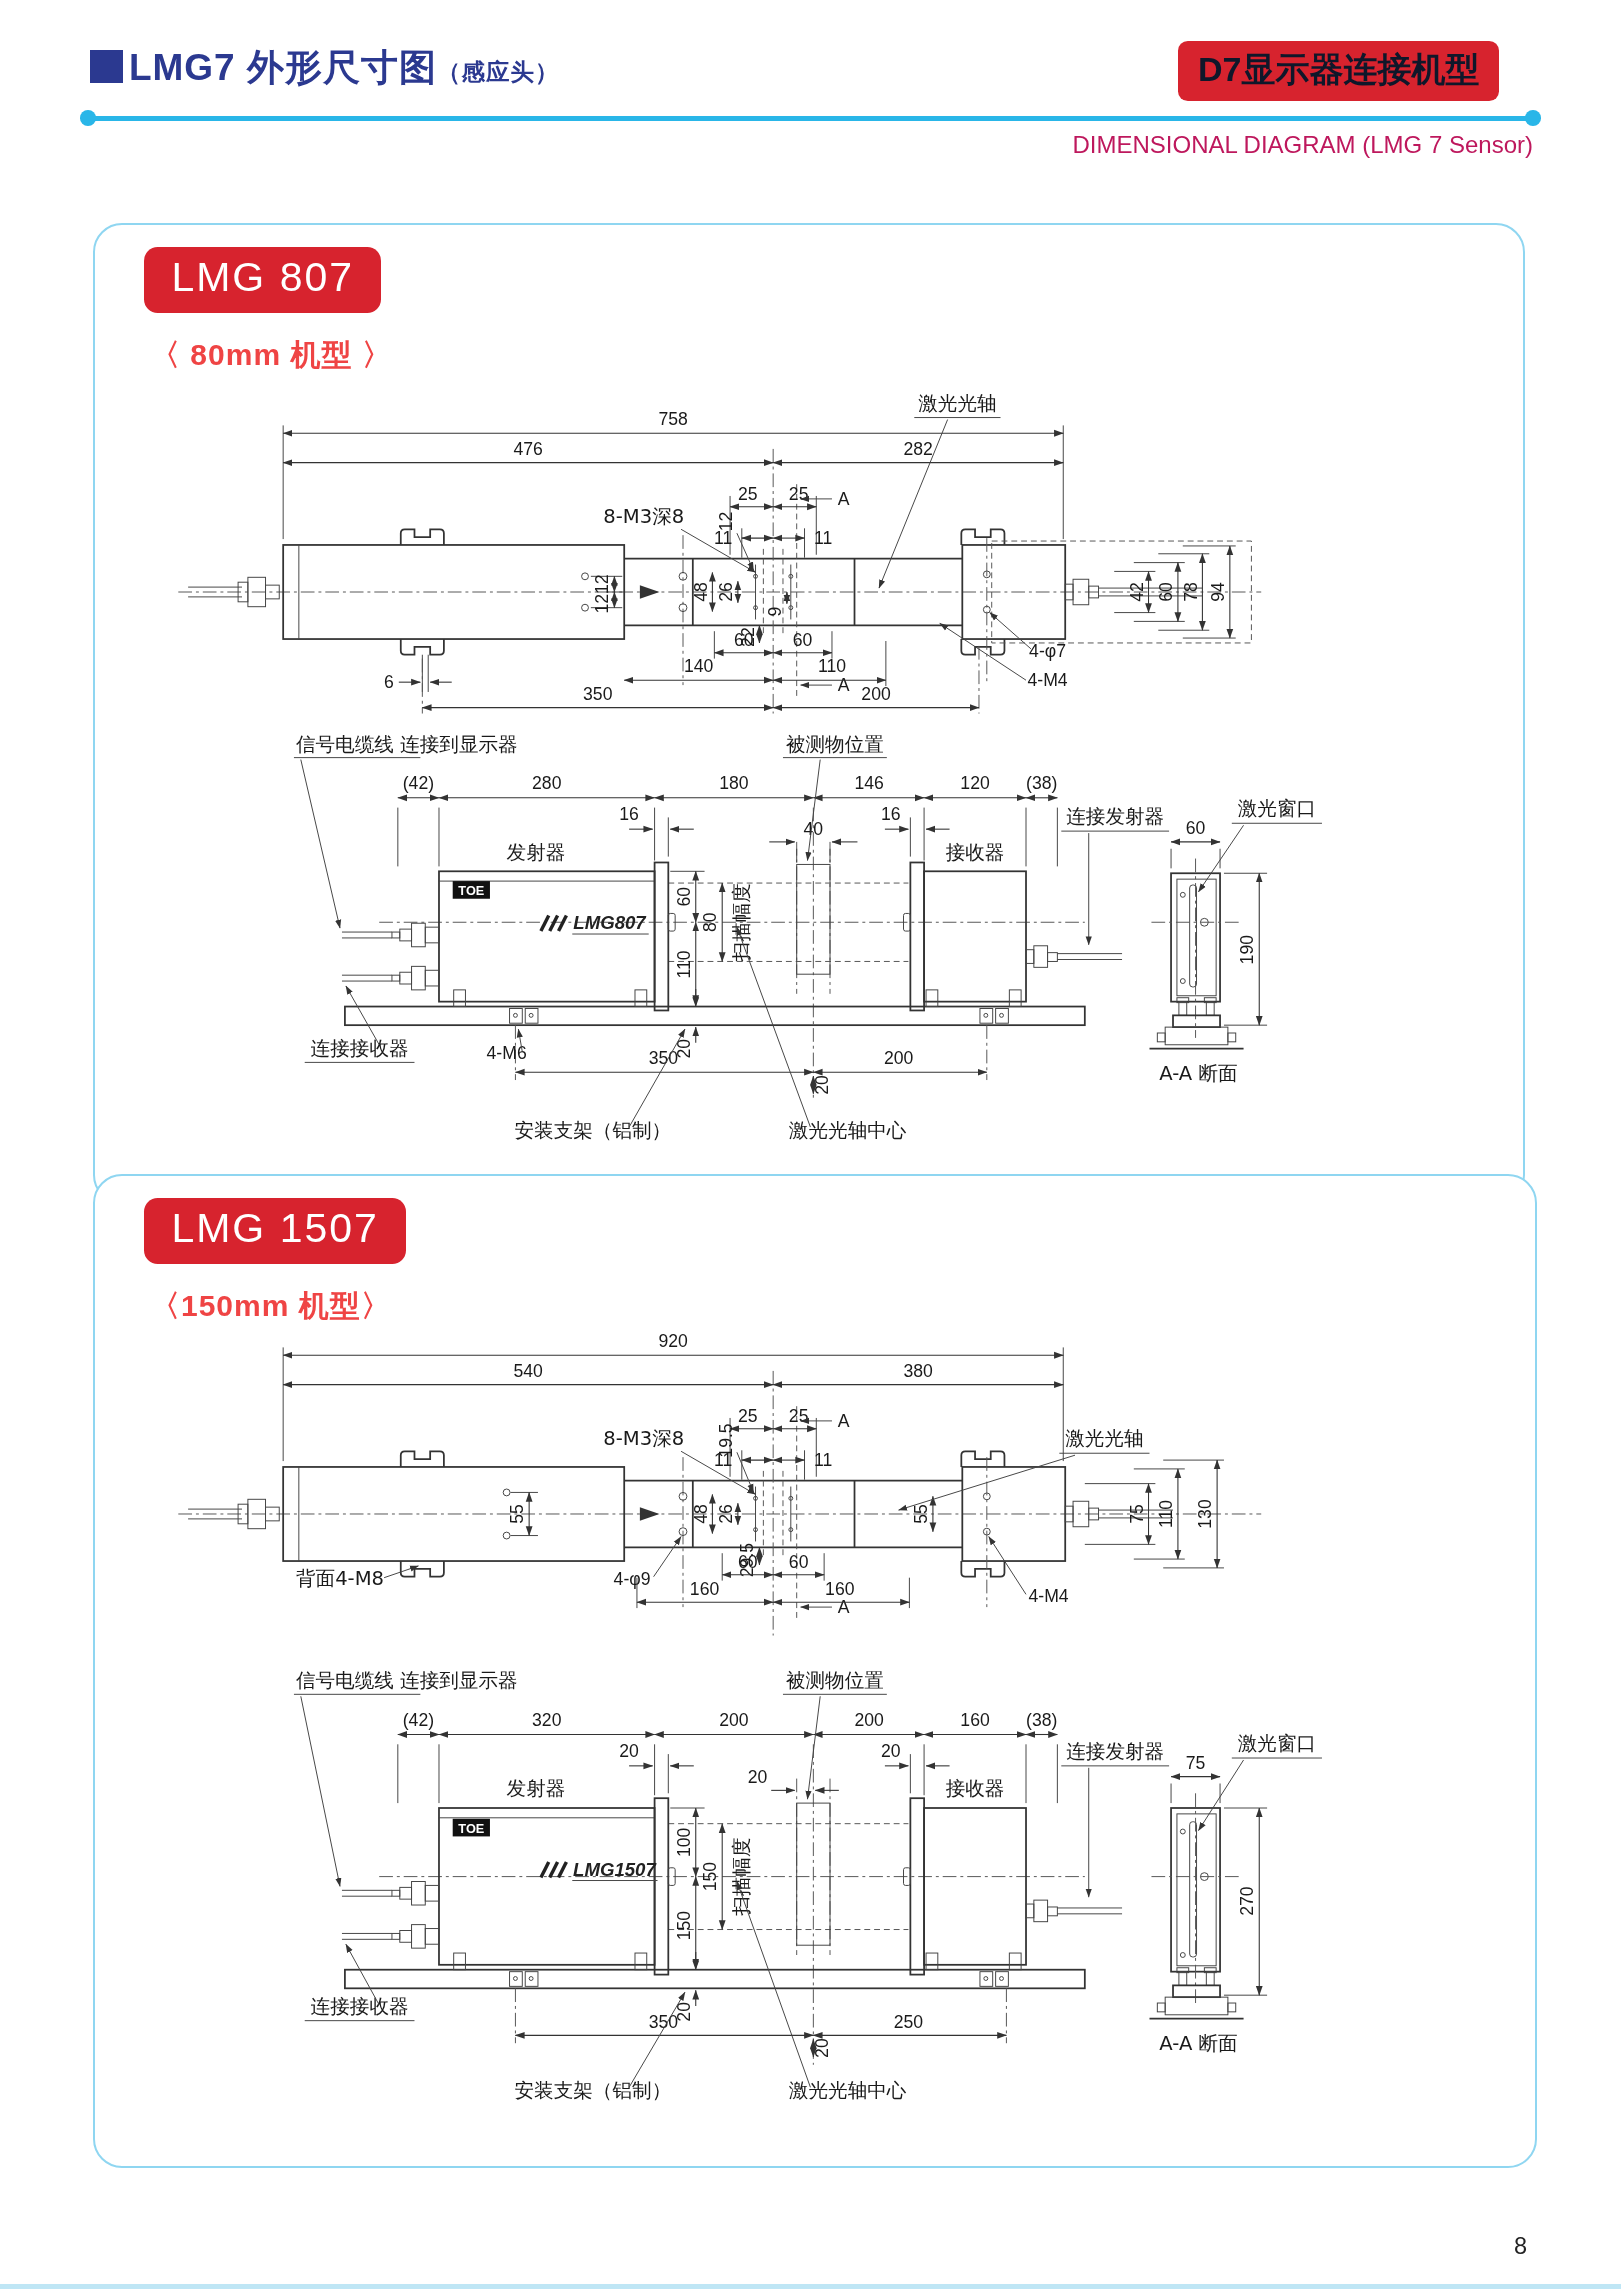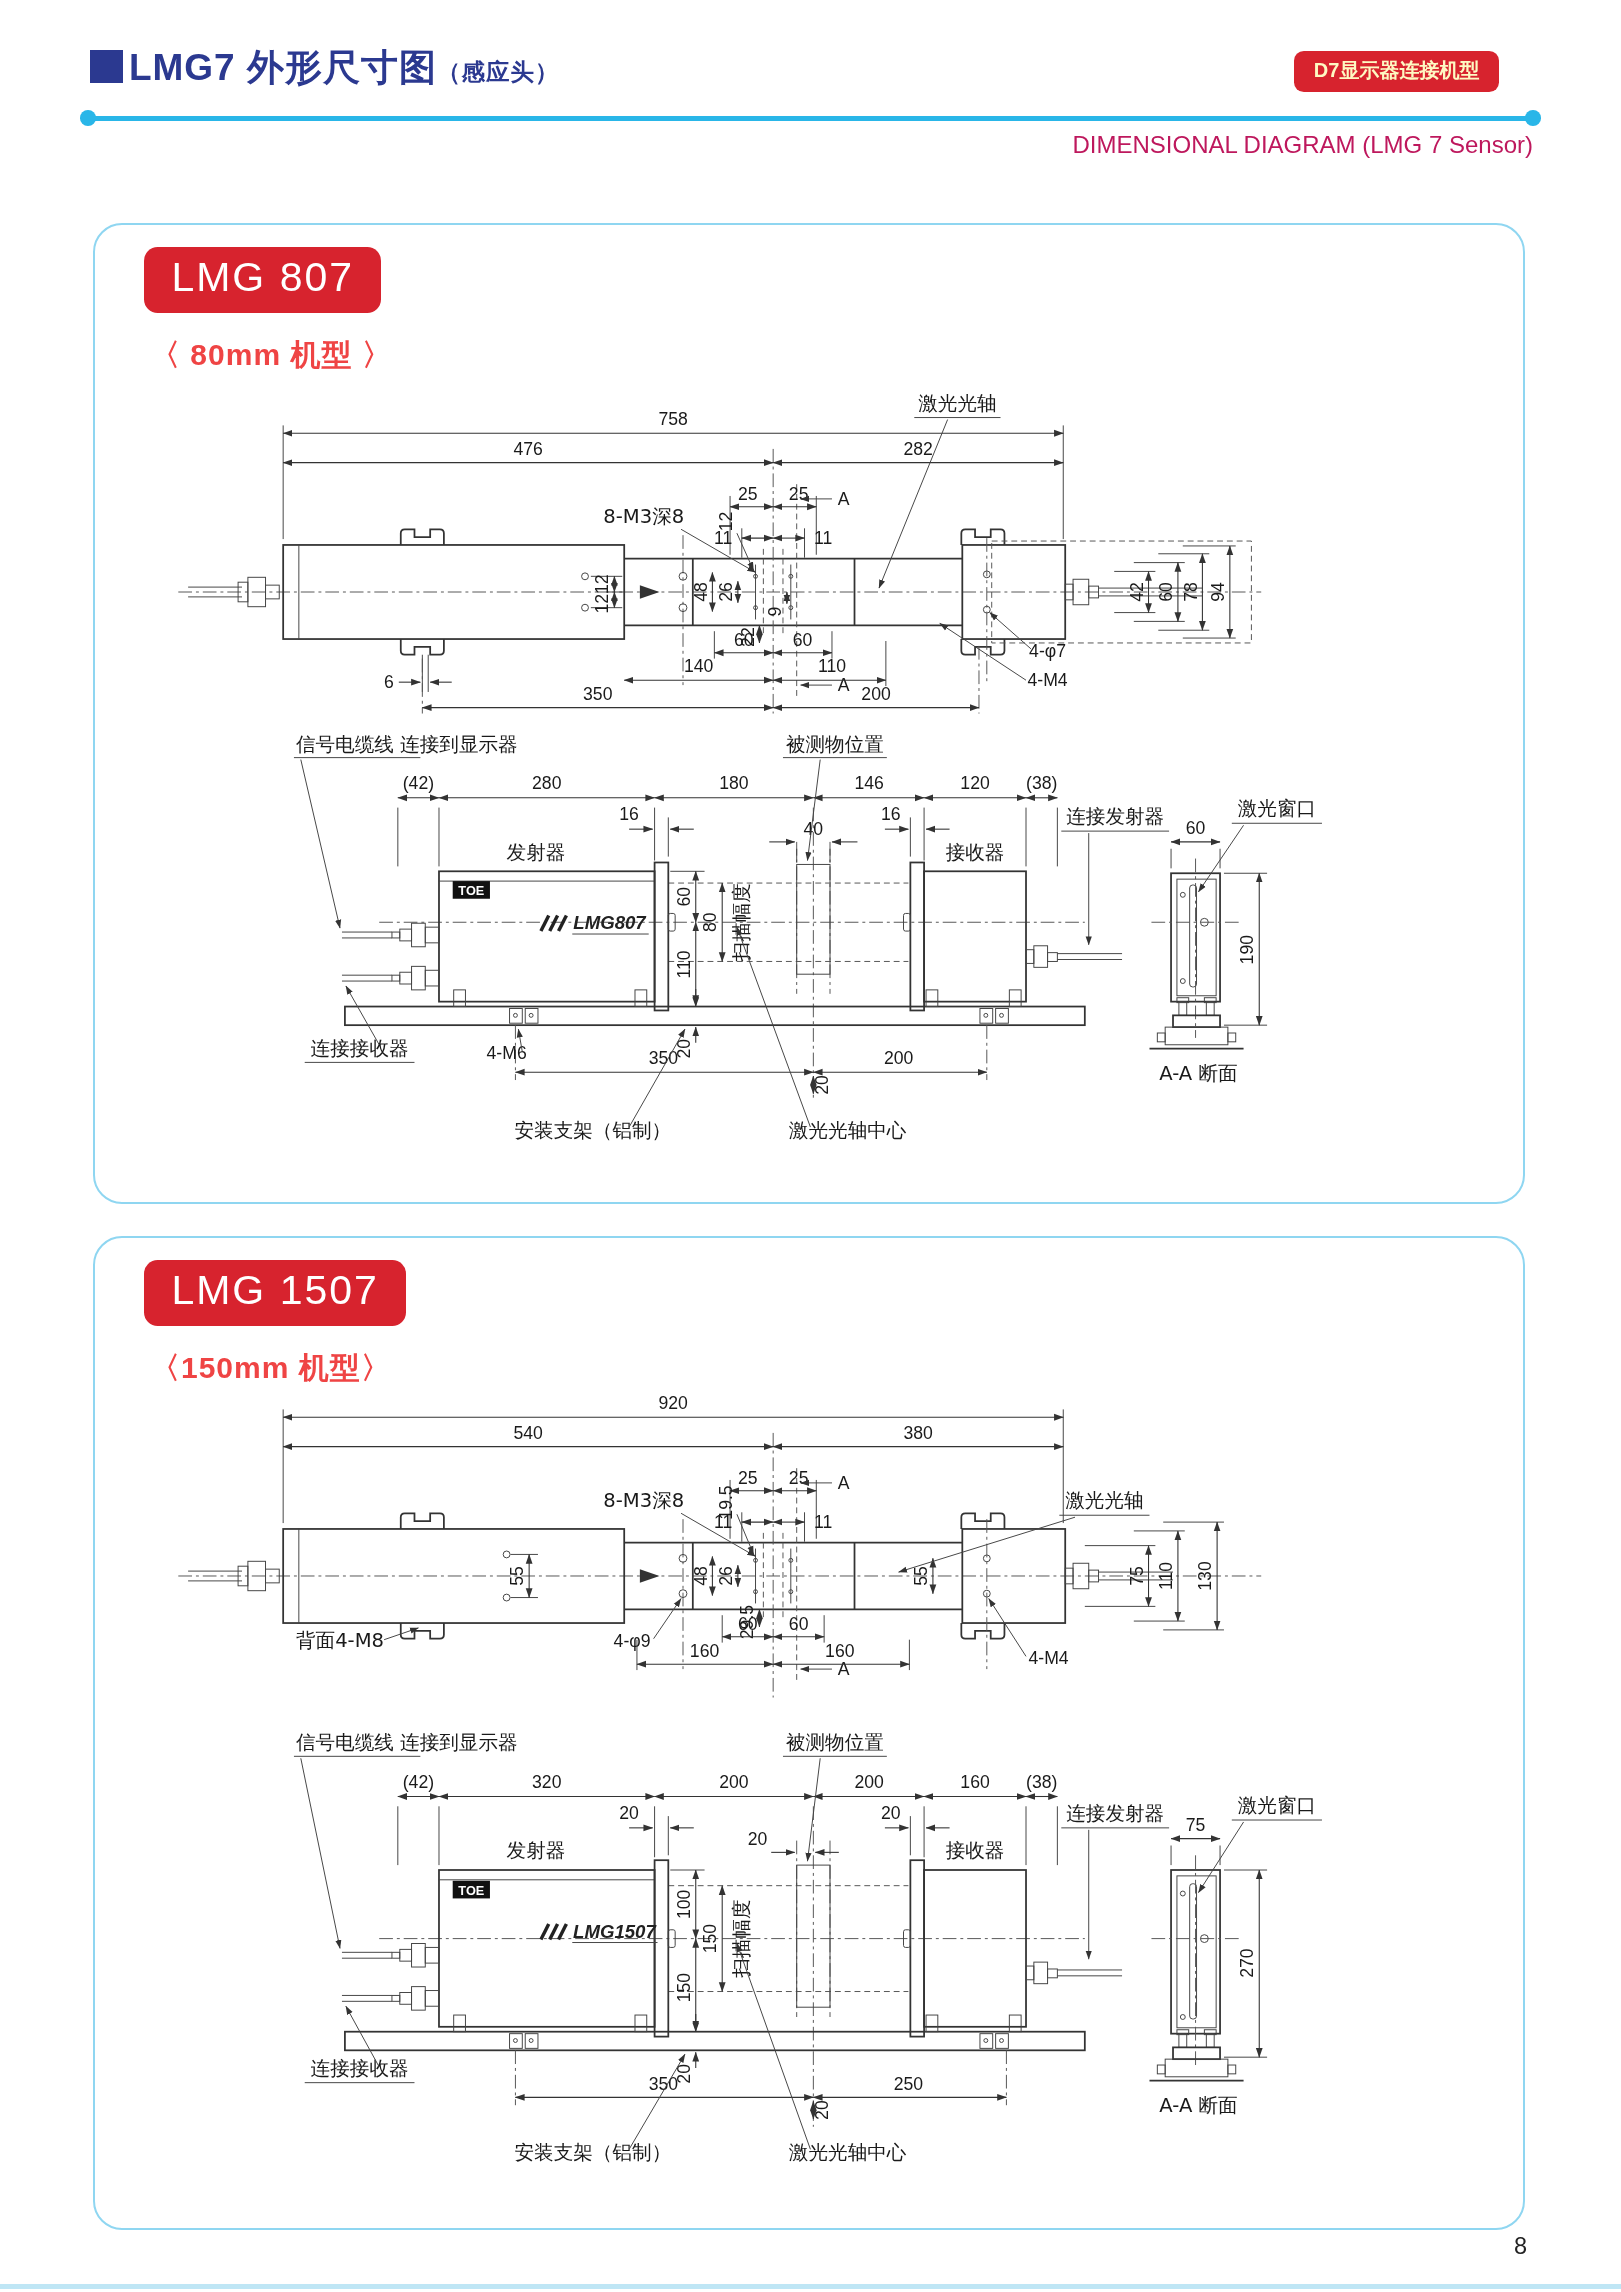--- a/index.html
+++ b/index.html
@@ -4,26 +4,26 @@
 <style>
   html,body{margin:0;padding:0;background:#fff;}
   body{width:1621px;height:2293px;position:relative;font-family:"Liberation Sans",sans-serif;overflow:hidden;}
   .abs{position:absolute;}
   
   .hdr-title{left:90px;top:43px;font-size:37px;font-weight:bold;color:#2b3990;letter-spacing:1px;white-space:nowrap;}
   .hdr-title .sq{display:inline-block;width:33px;height:33px;background:#2b3990;margin-right:5.9px;vertical-align:-2.9px;}
   .hdr-suffix{font-size:23.5px;font-weight:bold;}
   .hdr-rule{left:86px;top:116px;width:1448px;height:4.9px;background:#29b6e8;border-radius:2.9px;}
   .hdr-dot{width:15.7px;height:15.7px;border-radius:50%;background:#29b6e8;top:110px;}
-  .hdr-badge{top:51px;right:122px;background:#d7232e;color:#fef9c3;font-size:20px;font-weight:bold;padding:5.9px 19.6px 7.8px;border-radius:9.8px;white-space:nowrap;}
+  .hdr-badge{top:41px;right:122px;background:#d7232e;color:#0f172a;font-size:34px;font-weight:bold;padding:5.9px 19.6px 7.8px;border-radius:9.8px;white-space:nowrap;}
   .hdr-sub{top:131px;right:88px;color:#be185d;font-size:24px;white-space:nowrap;}
   
   .panel{left:93px;width:1428px;border:2.9px solid #8fd6f1;border-radius:29px;background:#fff;}
   #panel1{top:223px;height:977px;}
-  #panel2{top:1236px;height:990px;}
+  #panel2{top:1174px;height:990px;padding-left:12px;}
   .model-badge{left:49px;top:21.6px;background:#d7232e;color:#fff;font-size:41px;font-weight:normal;padding:7.8px 27.4px 11.8px;border-radius:13.7px;letter-spacing:2px;}
   .size-note{left:55px;top:110px;color:#ef4444;font-size:30px;font-weight:700;letter-spacing:1px;}
   .page-num{right:94px;top:2233px;font-size:23.5px;color:#222;}
   .btm-rule{left:0px;top:2284px;width: 1621px;height:4.9px;background:#bfe6f5;}
   
   svg{position:absolute;left:0;}
   .ln{stroke:#333;stroke-width:1.8;fill:none;}
   .tn{stroke:#444;stroke-width:1;fill:none;}
   .dim{stroke:#333;stroke-width:1.1;fill:none;}
   .cl{stroke:#555;stroke-width:1;fill:none;stroke-dasharray:14 4 3 4;}

